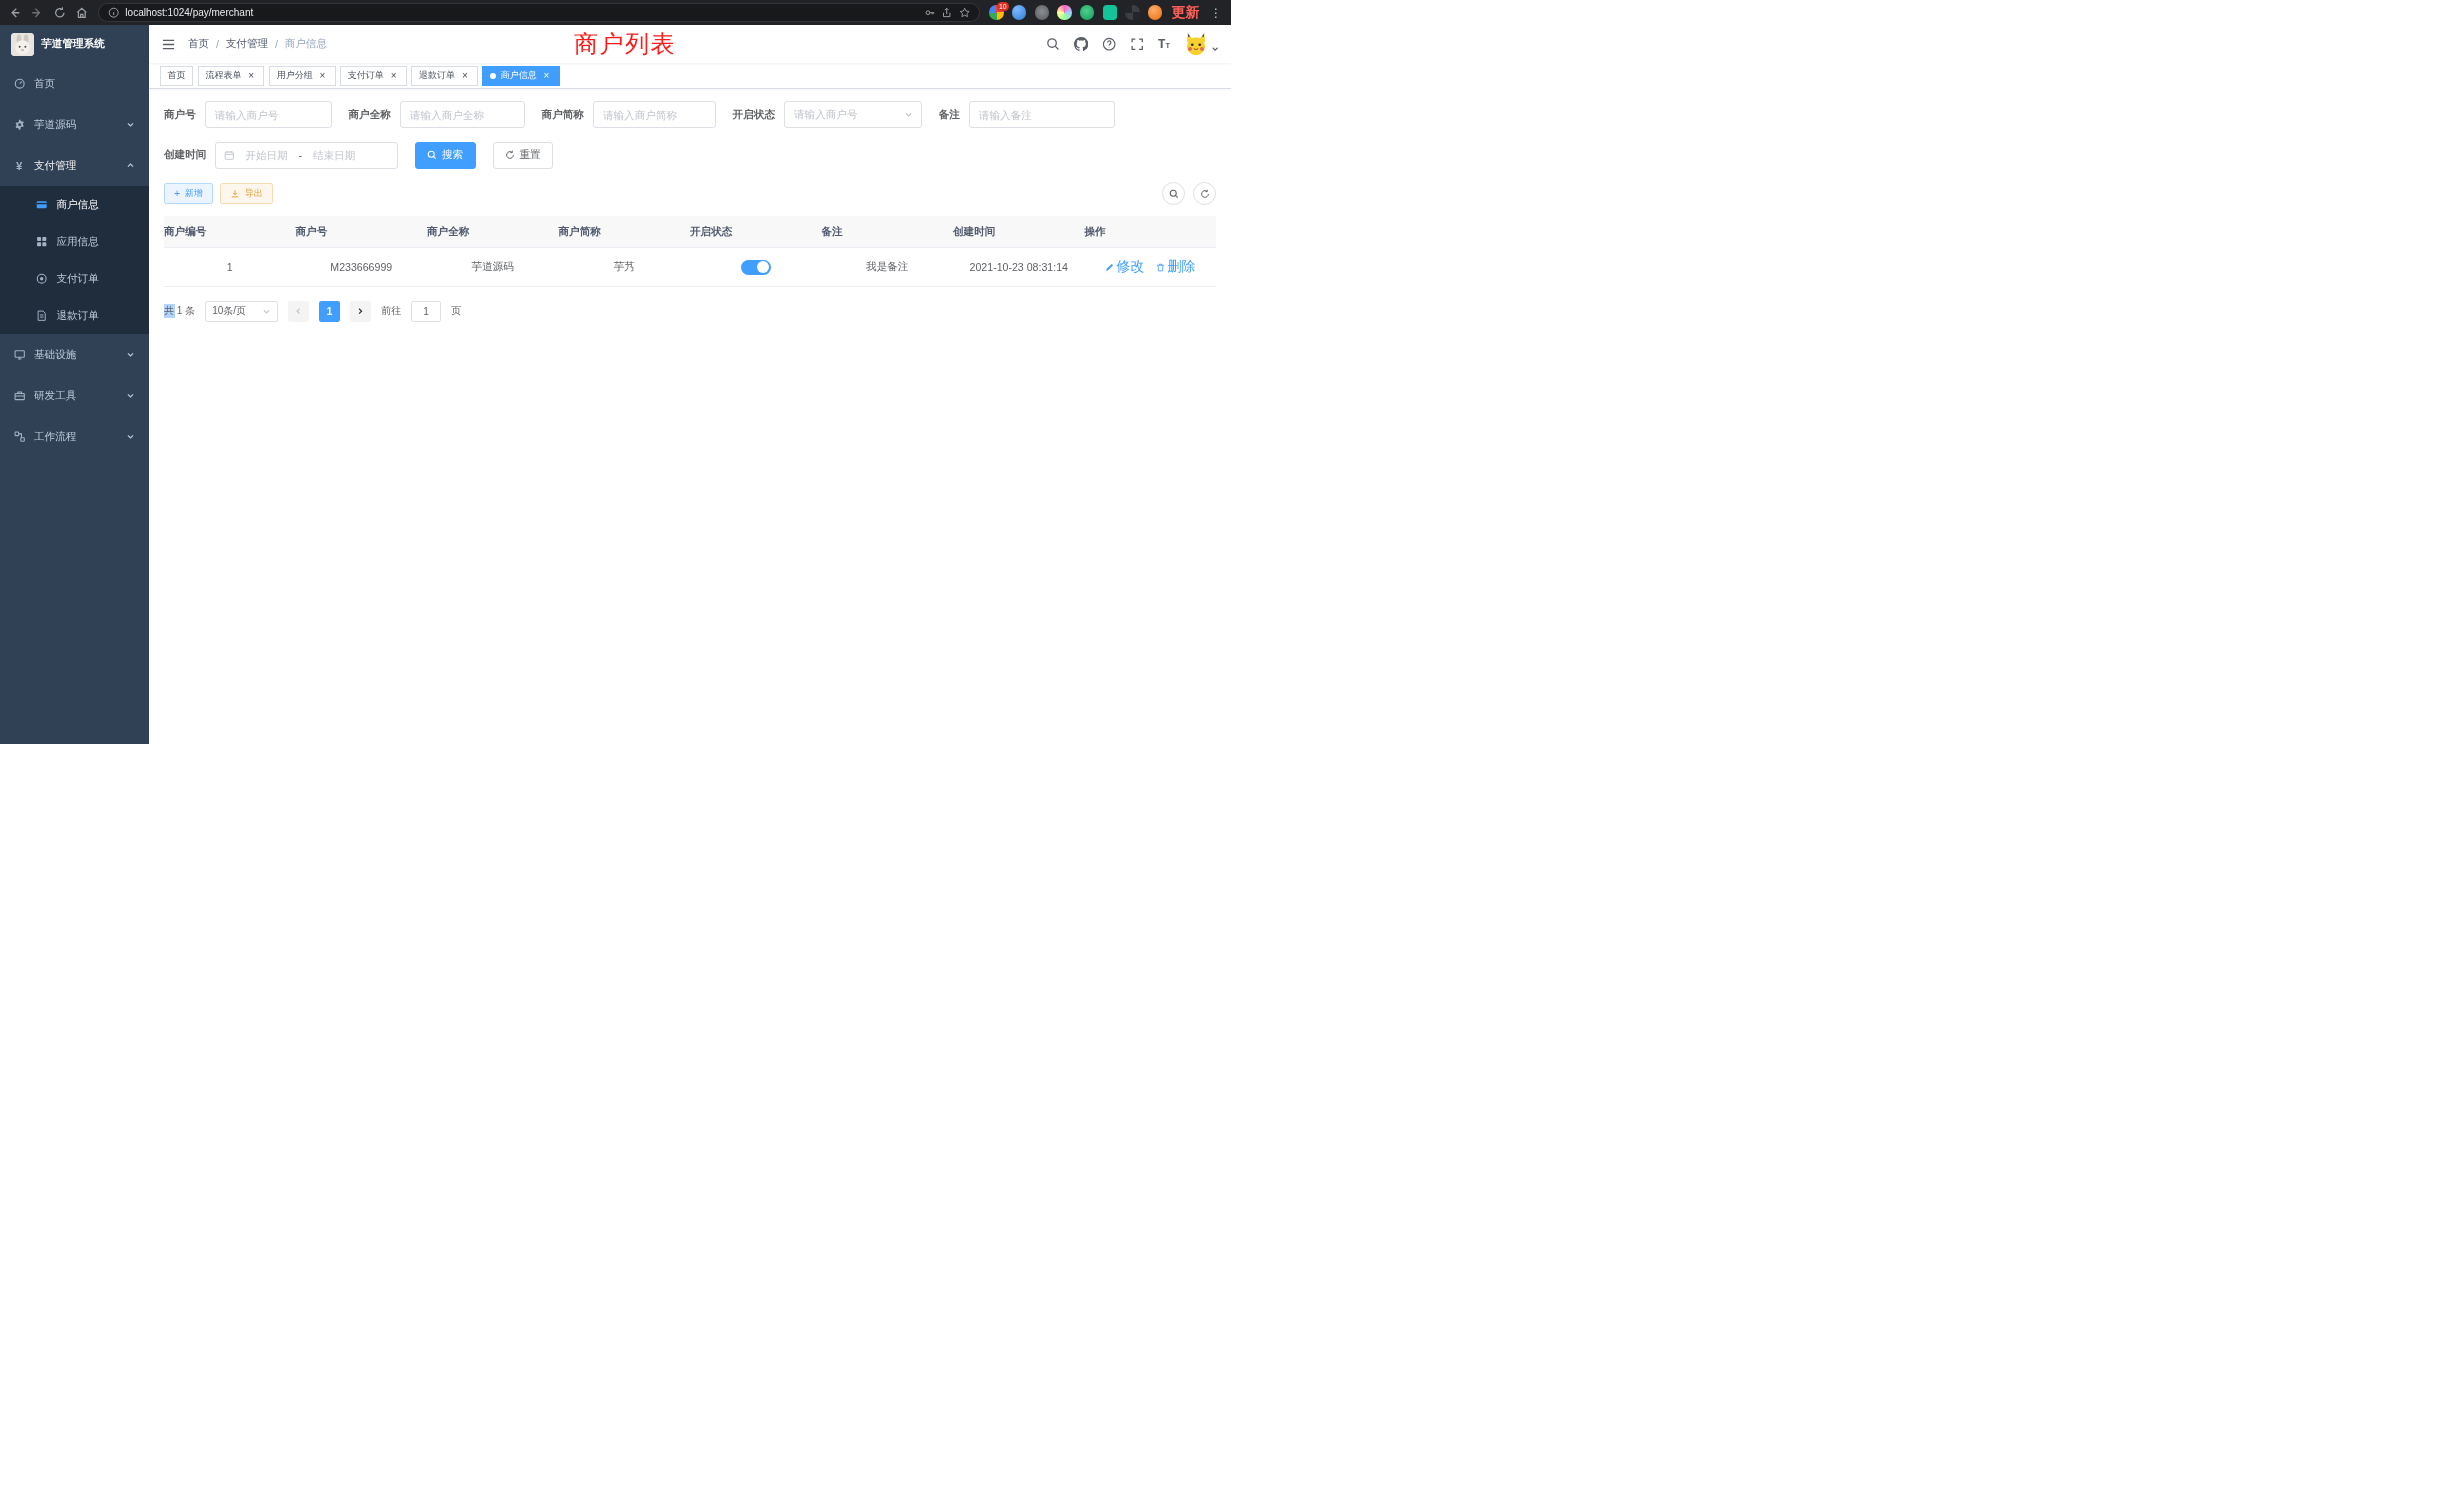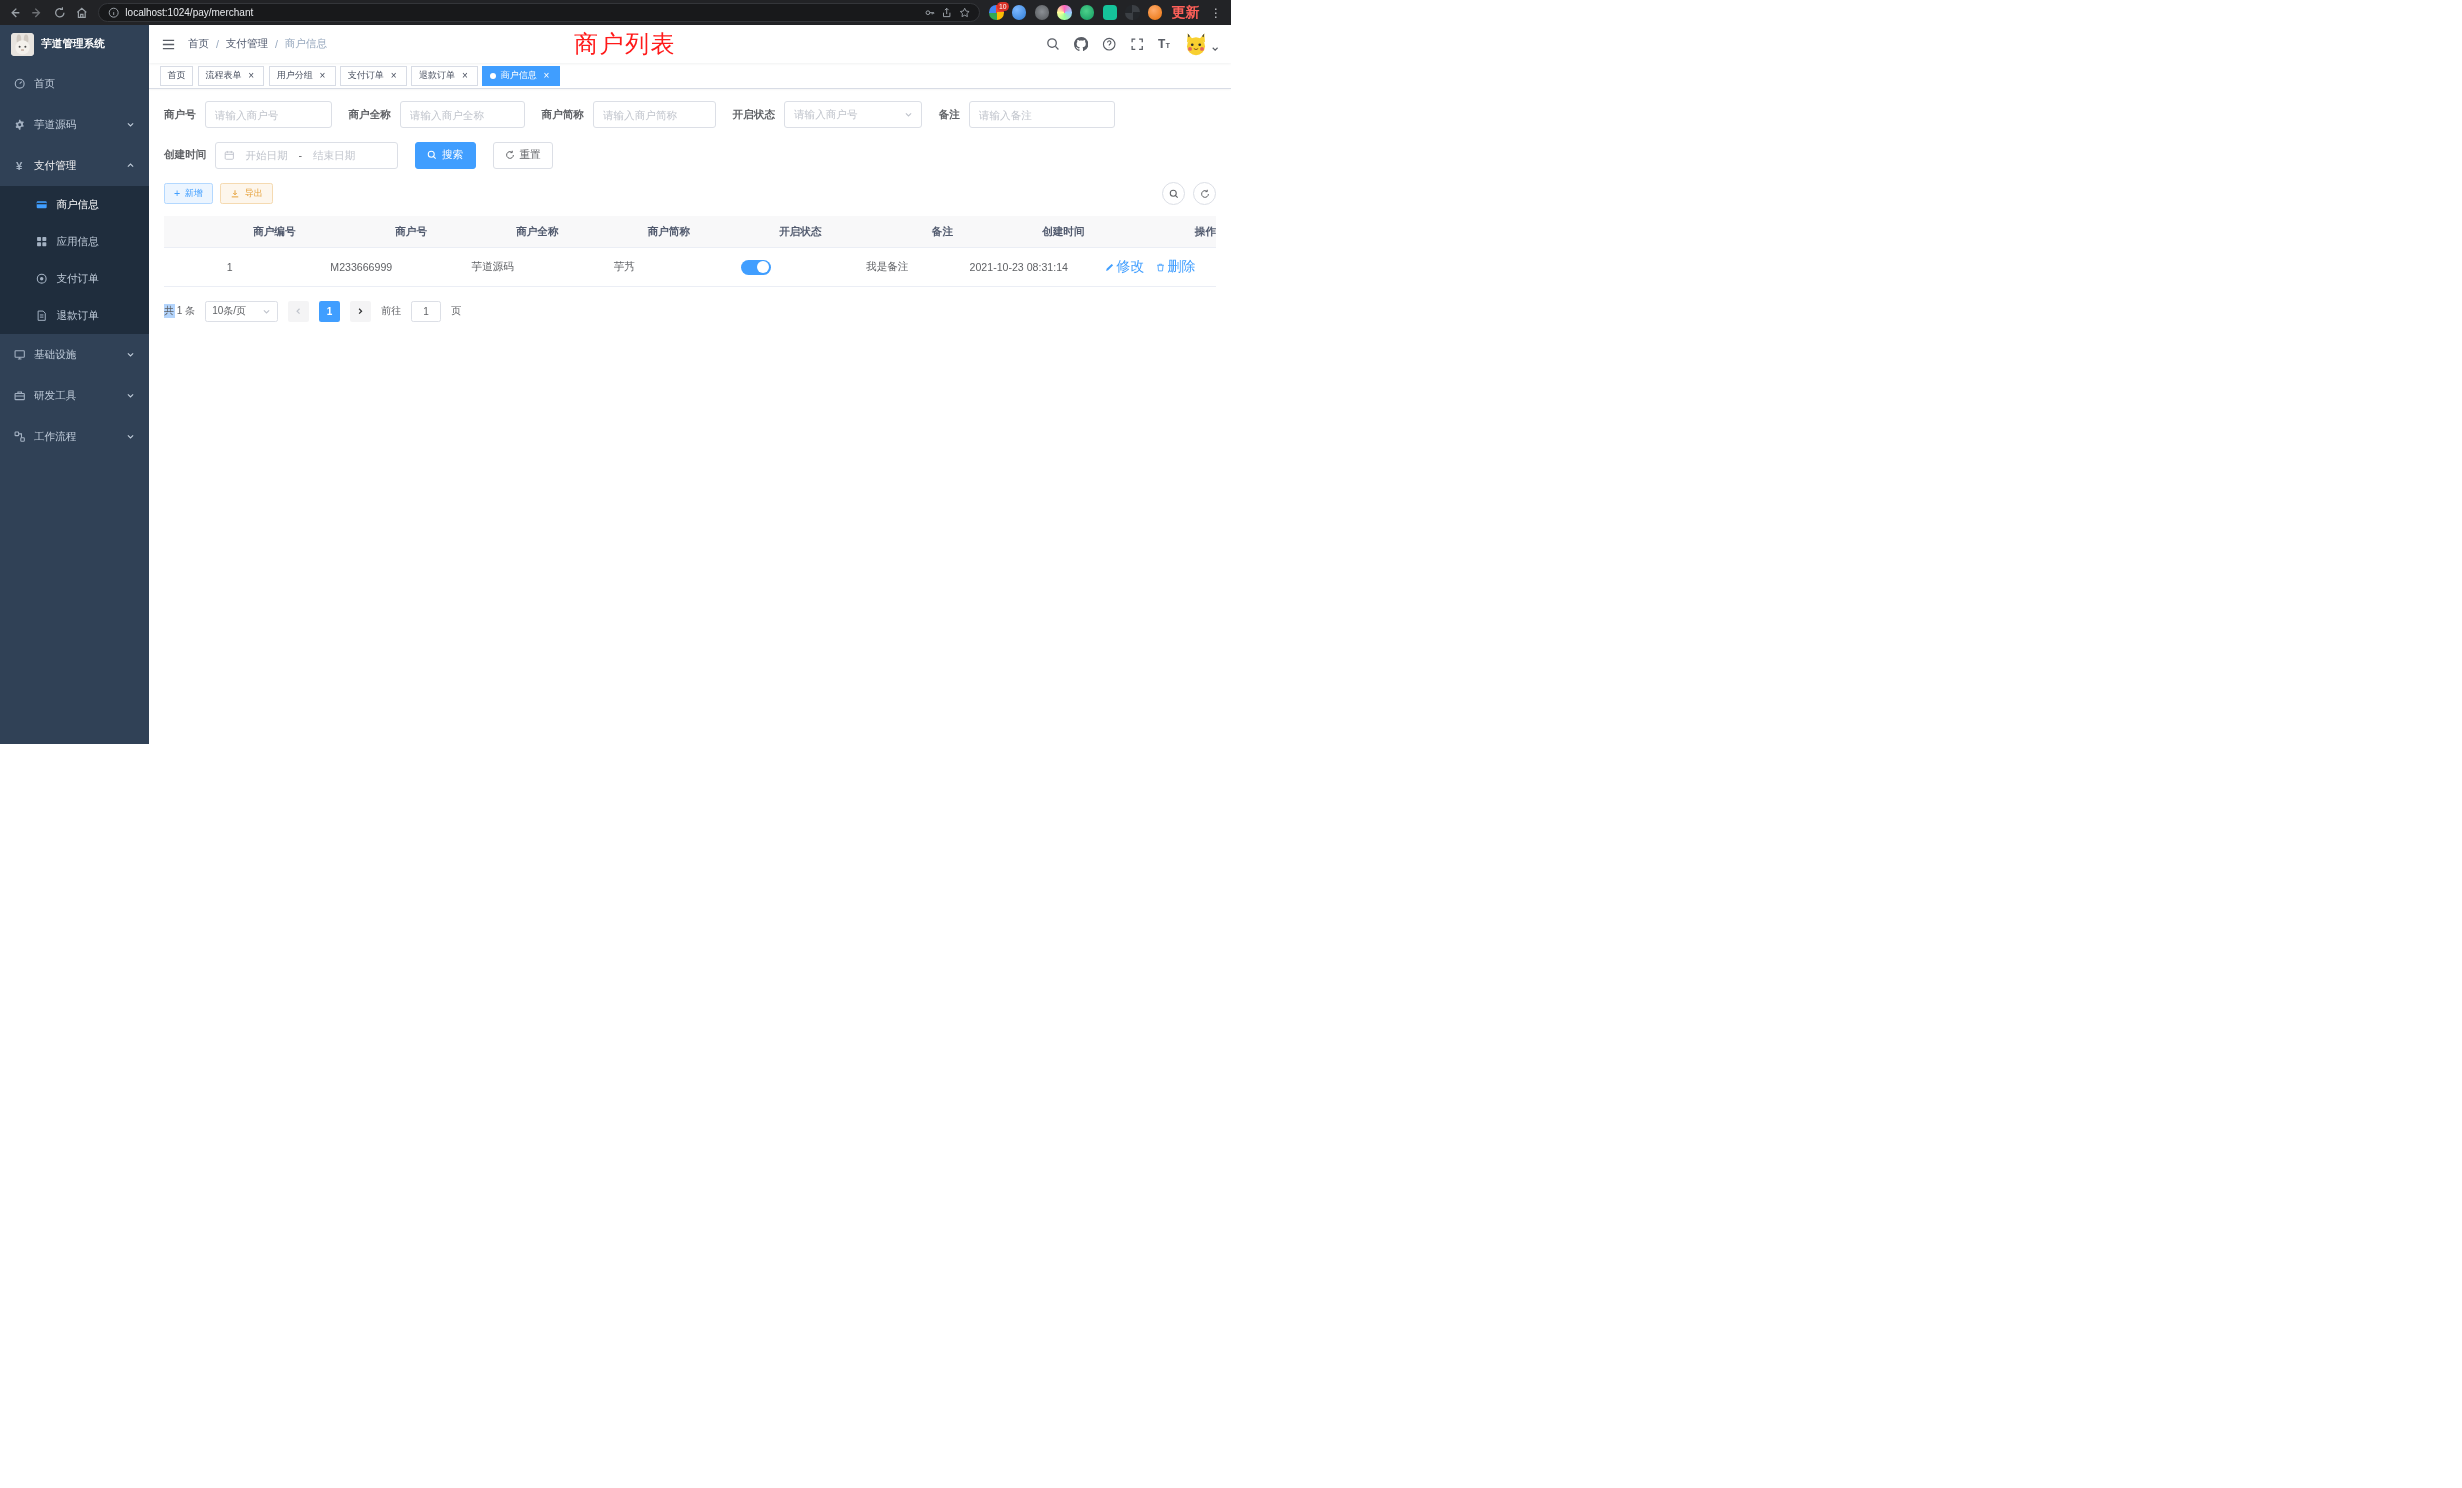--- a/index.html
+++ b/index.html
@@ -115,21 +115,21 @@
   .btn.plain-warning { background:#fdf6ec; border-color:#f5dab1; color:#e6a23c; margin-left:7.6px; }
   .plus-g { font-size:10.6px; line-height:1; }
   .tool-right { margin-left:auto; display:flex; gap:7.6px; }
   .circ-btn { width:23px; height:23px; border-radius:50%; border:0.8px solid #dcdfe6;
               background:#fff; display:flex; align-items:center; justify-content:center;
               color:#606266; cursor:pointer; }
   .circ-btn svg { width:10px; height:10px; }
 
   table.grid { width:100%; border-collapse:collapse; table-layout:fixed; }
   .grid th { background:#f8f8f9; color:#515a6e; font-weight:bold; font-size:10.6px;
-             height:32px; text-align:right; border-bottom:0.8px solid #ebeef5; }
+             height:32px; text-align:left; border-bottom:0.8px solid #ebeef5; }
   .grid td { height:39px; text-align:center; font-size:10.6px; color:#606266;
              border-bottom:0.8px solid #ebeef5; }
   .switch { width:30px; height:15px; border-radius:7.6px; background:#409eff;
             position:relative; margin:0 auto; cursor:pointer; }
   .switch .knob { position:absolute; top:1.5px; right:1.5px; width:12px; height:12px;
                   border-radius:50%; background:#fff; }
   .link { color:#409eff; cursor:pointer; display:inline-flex; align-items:center; gap:2.3px;
           font-size:14px; }
   .link + .link { margin-left:9px; }
   .link svg { width:9px; height:9px; }

